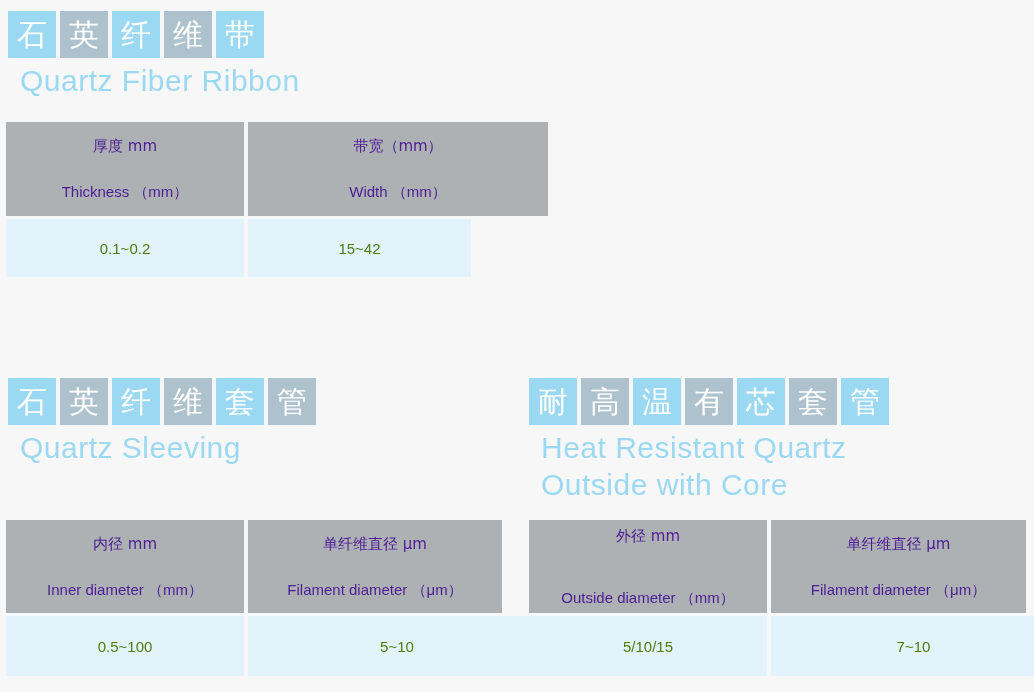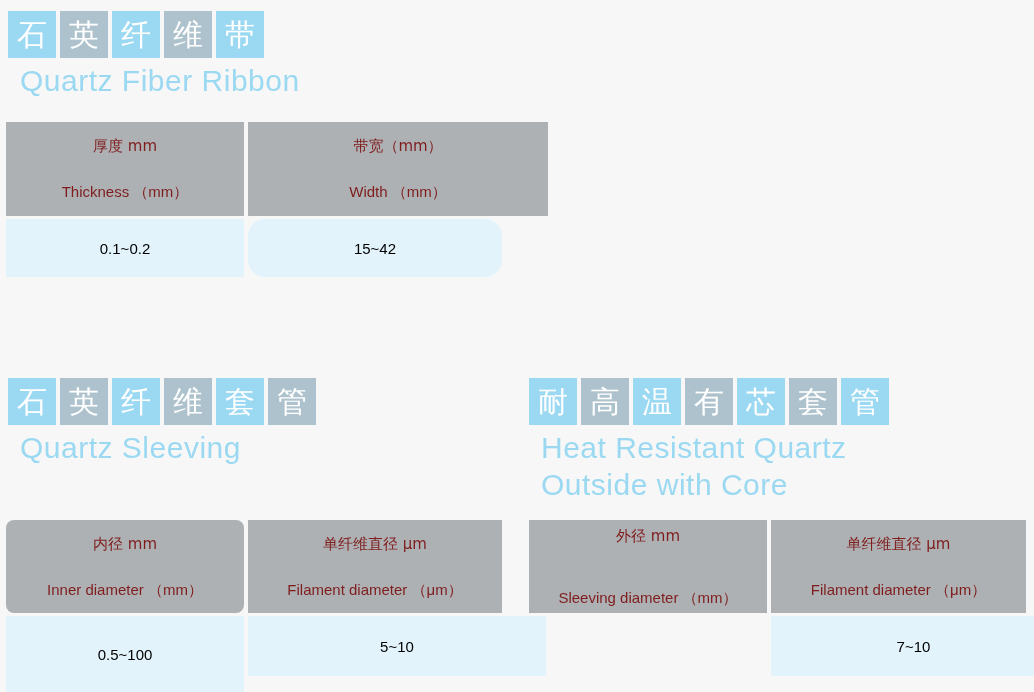--- a/index.html
+++ b/index.html
@@ -57,36 +57,36 @@
     display: flex;
     gap: 4px;
   }
   .col {
     display: flex;
     flex-direction: column;
     gap: 3px;
   }
   .col-head {
     background: #aeb1b4;
-    color: #7f1d1d;
+    color: #4c1d95;
     display: flex;
     flex-direction: column;
     align-items: center;
     justify-content: center;
     text-align: center;
     font-size: 15px;
     line-height: 21px;
     box-sizing: border-box;
     padding: 16px 6px;
   }
   .col-head .cn { font-family: "DejaVu Sans", "Liberation Sans", sans-serif; }
   .col-head .en { font-family: "Liberation Sans", "DejaVu Sans", sans-serif; margin-top: 24px; }
   .col-body {
     background: #e2f3fb;
-    color: #000000;
+    color: #4d7c0f;
     display: flex;
     align-items: center;
     justify-content: center;
     text-align: center;
     font-size: 15px;
     box-sizing: border-box;
   }
 </style>
 </head>
 <body>
@@ -108,43 +108,43 @@
       <span class="cn">厚度 mm</span>
       <span class="en">Thickness （mm）</span>
     </div>
     <div class="col-body" style="width:238px; height:58px;">0.1~0.2</div>
   </div>
   <div class="col">
     <div class="col-head" style="width:300px; height:94px;">
       <span class="cn">带宽（mm）</span>
       <span class="en">Width （mm）</span>
     </div>
-    <div class="col-body" style="width:254px; height:58px;border-radius:17px;">15~42</div>
+    <div class="col-body" style="width:223px; height:58px;">15~42</div>
   </div>
 </div>
 
 <div class="section" style="left:0; top:378px;">
   <div class="title-tiles">
     <div class="tile blue">石</div>
     <div class="tile gray">英</div>
     <div class="tile blue">纤</div>
     <div class="tile gray">维</div>
     <div class="tile blue">套</div>
     <div class="tile gray">管</div>
   </div>
   <div class="title-en">Quartz Sleeving</div>
 </div>
 
 <div class="spec-table" style="left:6px; top:520px;">
   <div class="col">
-    <div class="col-head" style="width:238px; height:93px;border-radius:8px;">
+    <div class="col-head" style="width:238px; height:93px;">
       <span class="cn">内径 mm</span>
       <span class="en">Inner diameter （mm）</span>
     </div>
-    <div class="col-body" style="width:238px; height:76px;">0.5~100</div>
+    <div class="col-body" style="width:238px; height:60px;">0.5~100</div>
   </div>
   <div class="col">
     <div class="col-head" style="width:254px; height:93px;">
       <span class="cn">单纤维直径 μm</span>
       <span class="en">Filament diameter （μm）</span>
     </div>
     <div class="col-body" style="width:298px; height:60px;">5~10</div>
   </div>
 </div>
 
@@ -159,22 +159,23 @@
     <div class="tile blue">管</div>
   </div>
   <div class="title-en">Heat Resistant Quartz
 Outside with Core</div>
 </div>
 
 <div class="spec-table" style="left:529px; top:520px;">
   <div class="col">
     <div class="col-head" style="width:238px; height:93px;gap:16px;">
       <span class="cn">外径 mm</span>
-      <span class="en">Sleeving diameter （mm）</span>
+      <span class="en">Outside diameter （mm）</span>
     </div>
+    <div class="col-body" style="width:238px; height:60px;">5/10/15</div>
   </div>
   <div class="col">
     <div class="col-head" style="width:255px; height:93px;">
       <span class="cn">单纤维直径 μm</span>
       <span class="en">Filament diameter （μm）</span>
     </div>
     <div class="col-body" style="width:285px; height:60px;">7~10</div>
   </div>
 </div>
 

